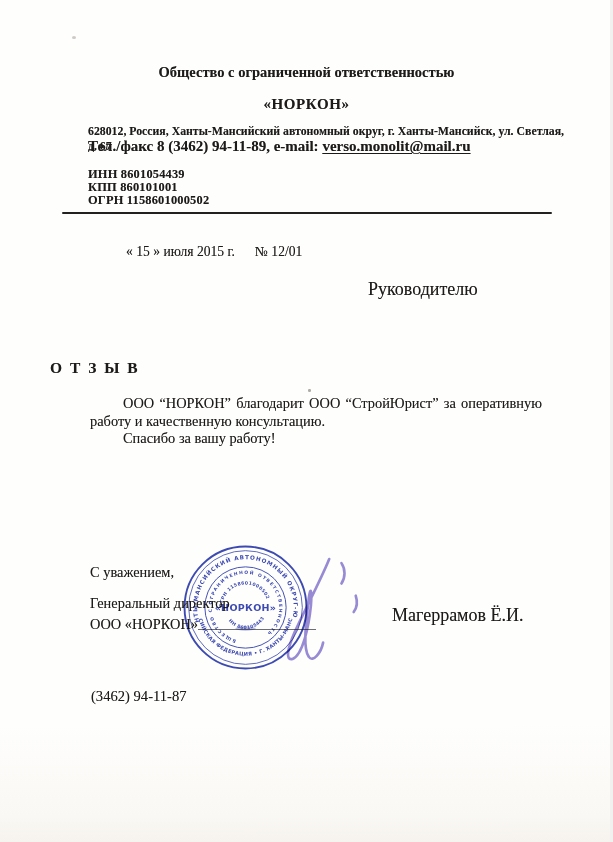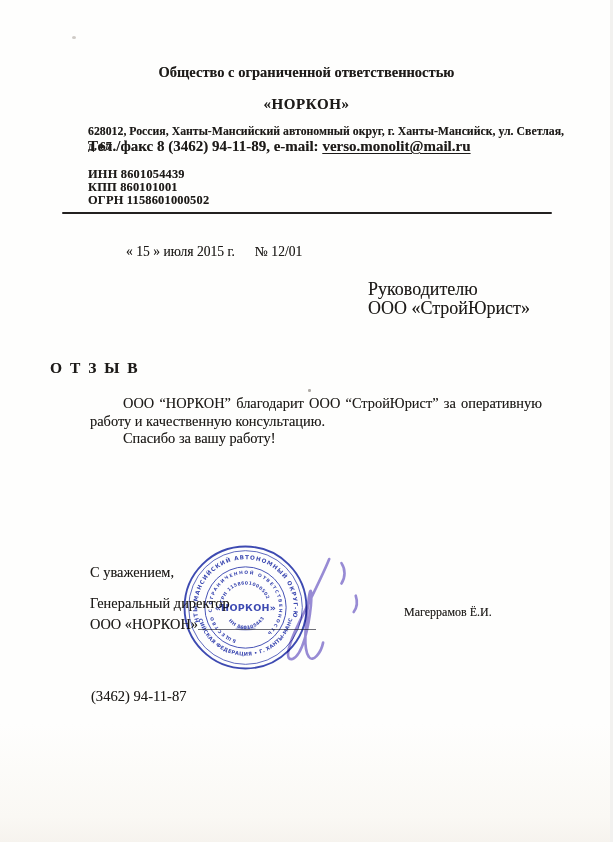--- a/index.html
+++ b/index.html
@@ -41,21 +41,21 @@
          font-size:15.5px;font-weight:700;letter-spacing:2px;}
 
   .body-text{top:395px;left:90px;width:452px;font-size:14.4px;line-height:17.6px;
              text-align:justify;}
   .body-text p{margin:0;text-indent:33px;}
   .body-text p.no-just{text-align:left;}
 
   .salutation{top:564px;left:90px;font-size:14.4px;}
   .role1{top:595px;left:90px;font-size:14.4px;}
   .role2{top:616px;left:90px;font-size:14.4px;}
-  .signer{top:605px;left:392px;font-size:12px;margin-left:12px;}
+  .signer{top:605px;left:392px;font-size:18px;}
   .sig-line{top:629px;left:198px;width:118px;height:1.2px;background:#4a4a52;opacity:.8;}
 
   .stamp{left:182px;top:544px;width:127px;height:127px;mix-blend-mode:multiply;opacity:.92;}
   .signature{left:264px;top:552px;width:106px;height:116px;mix-blend-mode:multiply;}
 
   .phone{top:688px;left:91px;font-size:14.6px;}
 
   .dot-a{top:36px;left:72px;width:4px;height:3px;background:#b9b4ae;border-radius:50%;opacity:.7;}
   .dot-b{top:389px;left:308px;width:2.5px;height:2.5px;background:#8d8880;border-radius:50%;opacity:.7;}
 
@@ -82,21 +82,20 @@
   <div class="abs ink req req2">КПП 860101001</div>
   <div class="abs ink req req3">ОГРН 1158601000502</div>
 
   <div class="abs rule"></div>
 
   <div class="abs ink dateline">« 15 »  июля  2015 г.</div>
   <div class="abs ink docnum">№ 12/01</div>
 
   <div class="abs ink addressee">
     <div>Руководителю</div>
-    <div>ООО «СтройЮрист»</div>
   </div>
 
   <div class="abs ink title">О Т З Ы В</div>
 
   <div class="abs ink body-text">
     <p>ООО “НОРКОН” благодарит ООО “СтройЮрист” за оперативную работу и качественную консультацию.</p>
     <p class="no-just">Спасибо за вашу работу!</p>
   </div>
 
   <div class="abs ink salutation">С уважением,</div>

